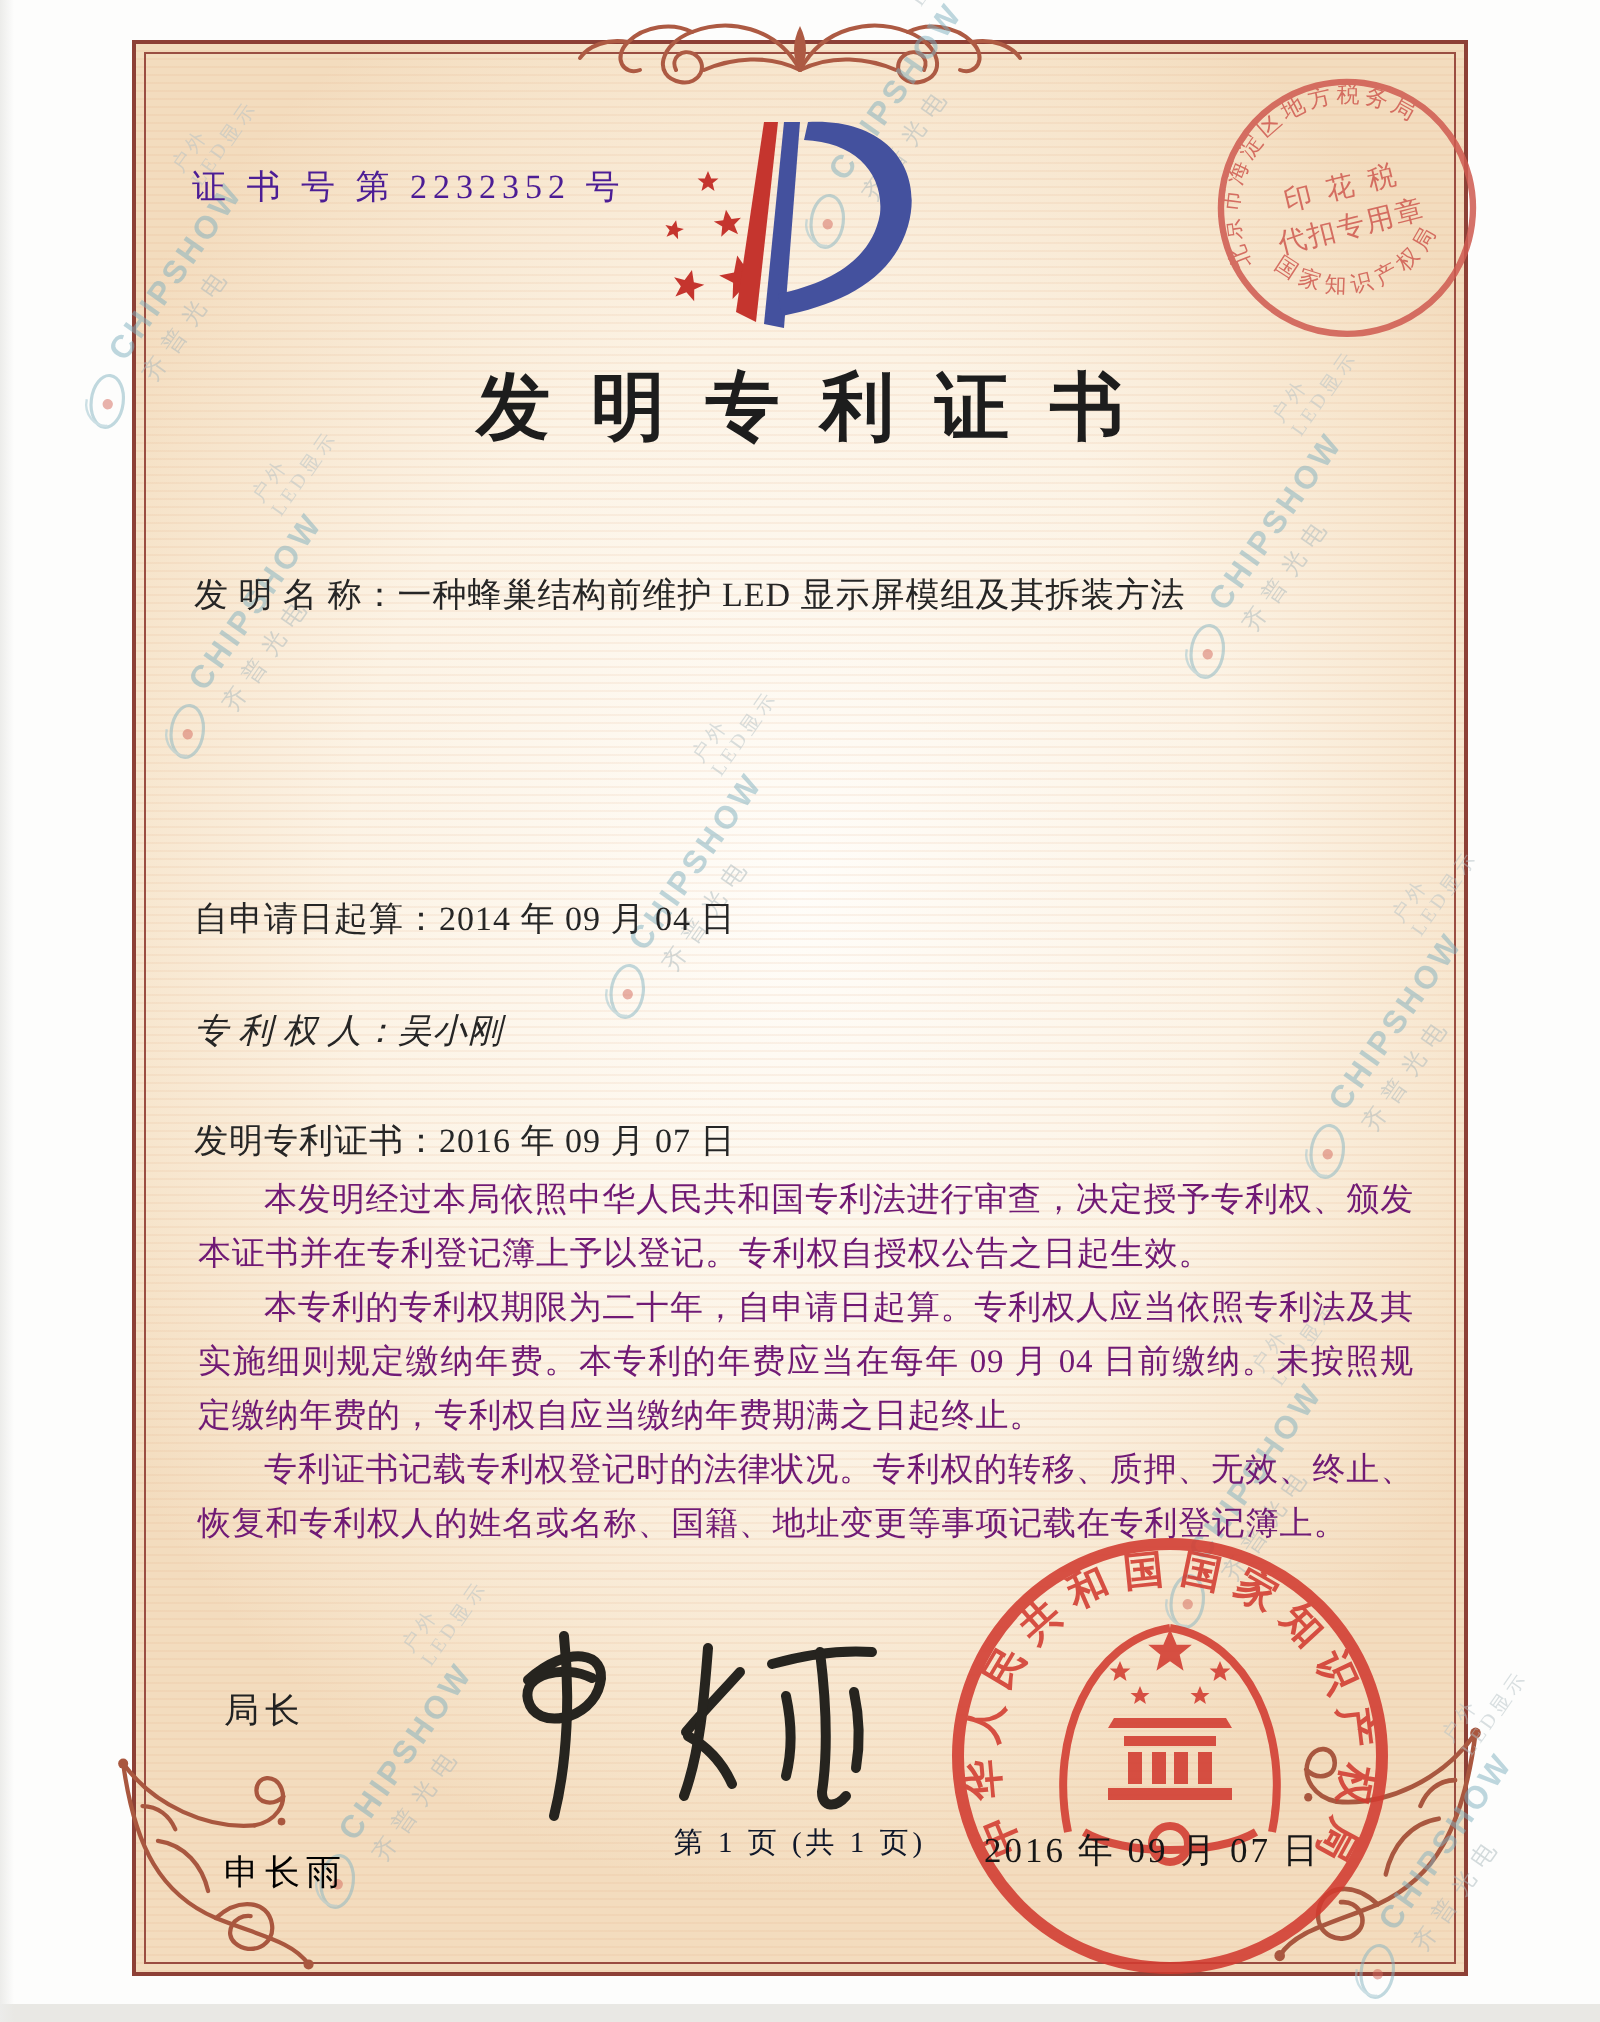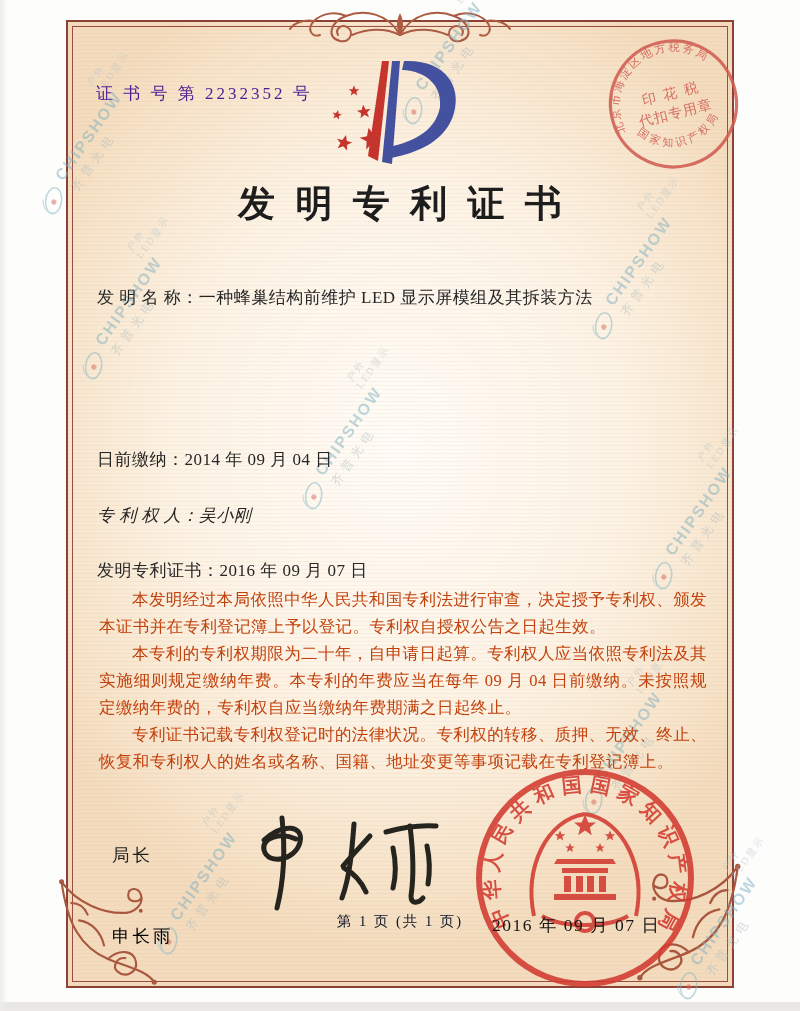--- a/index.html
+++ b/index.html
@@ -50,21 +50,21 @@
     position:absolute; left:0; right:0; top:179px; text-align:center;
     font-size:37px; font-weight:600; color:#1d1d1d;
     letter-spacing:.55em; text-indent:.55em;
   }
   .field-row { position:absolute; left:97px; font-size:17px; color:#262626; letter-spacing:.5px; white-space:nowrap; }
   .row-0 { top:286px;text-align:center; } .row-1 { top:343px; } .row-2 { top:395px; }
   .row-3 { top:448px; } .row-4 { top:504px;font-style:italic; } .row-5 { top:559px; }
 
   .paragraphs { position:absolute; left:99px; top:586px; width:608px; }
   .paragraphs p {
-    font-size:16.5px; line-height:27px; color:#c2410c; text-align:justify;
+    font-size:16.5px; line-height:27px; color:#701a75; text-align:justify;
     text-indent:2em; letter-spacing:.4px;
   }
 
   .director-title { position:absolute; left:112px; top:843px; font-size:17.5px; letter-spacing:3px; color:#222; }
   .director-name  { position:absolute; left:112px; top:876px; font-size:17.5px; letter-spacing:3px; color:#000000;margin-top:48px; }
   .signature { position:absolute; left:230px; top:808px; width:210px; height:108px; }
 
   .seal { position:absolute; left:470px; top:764px; width:234px; height:236px; opacity:.88; }
   .seal-date { position:absolute; left:492px; top:913px; font-size:17.5px; letter-spacing:1.5px; color:#161616; z-index:5; }
 
@@ -236,21 +236,21 @@
     <text x="75" y="72" text-anchor="middle" font-size="14" fill="#cf5a50" letter-spacing="2">印 花 税</text>
     <text x="75" y="92" text-anchor="middle" font-size="14" fill="#cf5a50" letter-spacing="1">代扣专用章</text>
   </svg>
 
   <div class="doc-title">发明专利证书</div>
 
   <div class="field-row row-0">
     <span>发 明 名 称：</span><span>一种蜂巢结构前维护 LED 显示屏模组及其拆装方法</span>
   </div>
   <div class="field-row row-3">
-    <span>日前缴纳：</span><span>2014 年 09 月 04 日</span>
+    <span>自申请日起算：</span><span>2014 年 09 月 04 日</span>
   </div>
   <div class="field-row row-4">
     <span>专 利 权 人：</span><span>吴小刚</span>
   </div>
   <div class="field-row row-5">
     <span>发明专利证书：</span><span>2016 年 09 月 07 日</span>
   </div>
 
   <div class="paragraphs">
     <p>本发明经过本局依照中华人民共和国专利法进行审查，决定授予专利权、颁发本证书并在专利登记簿上予以登记。专利权自授权公告之日起生效。</p>

